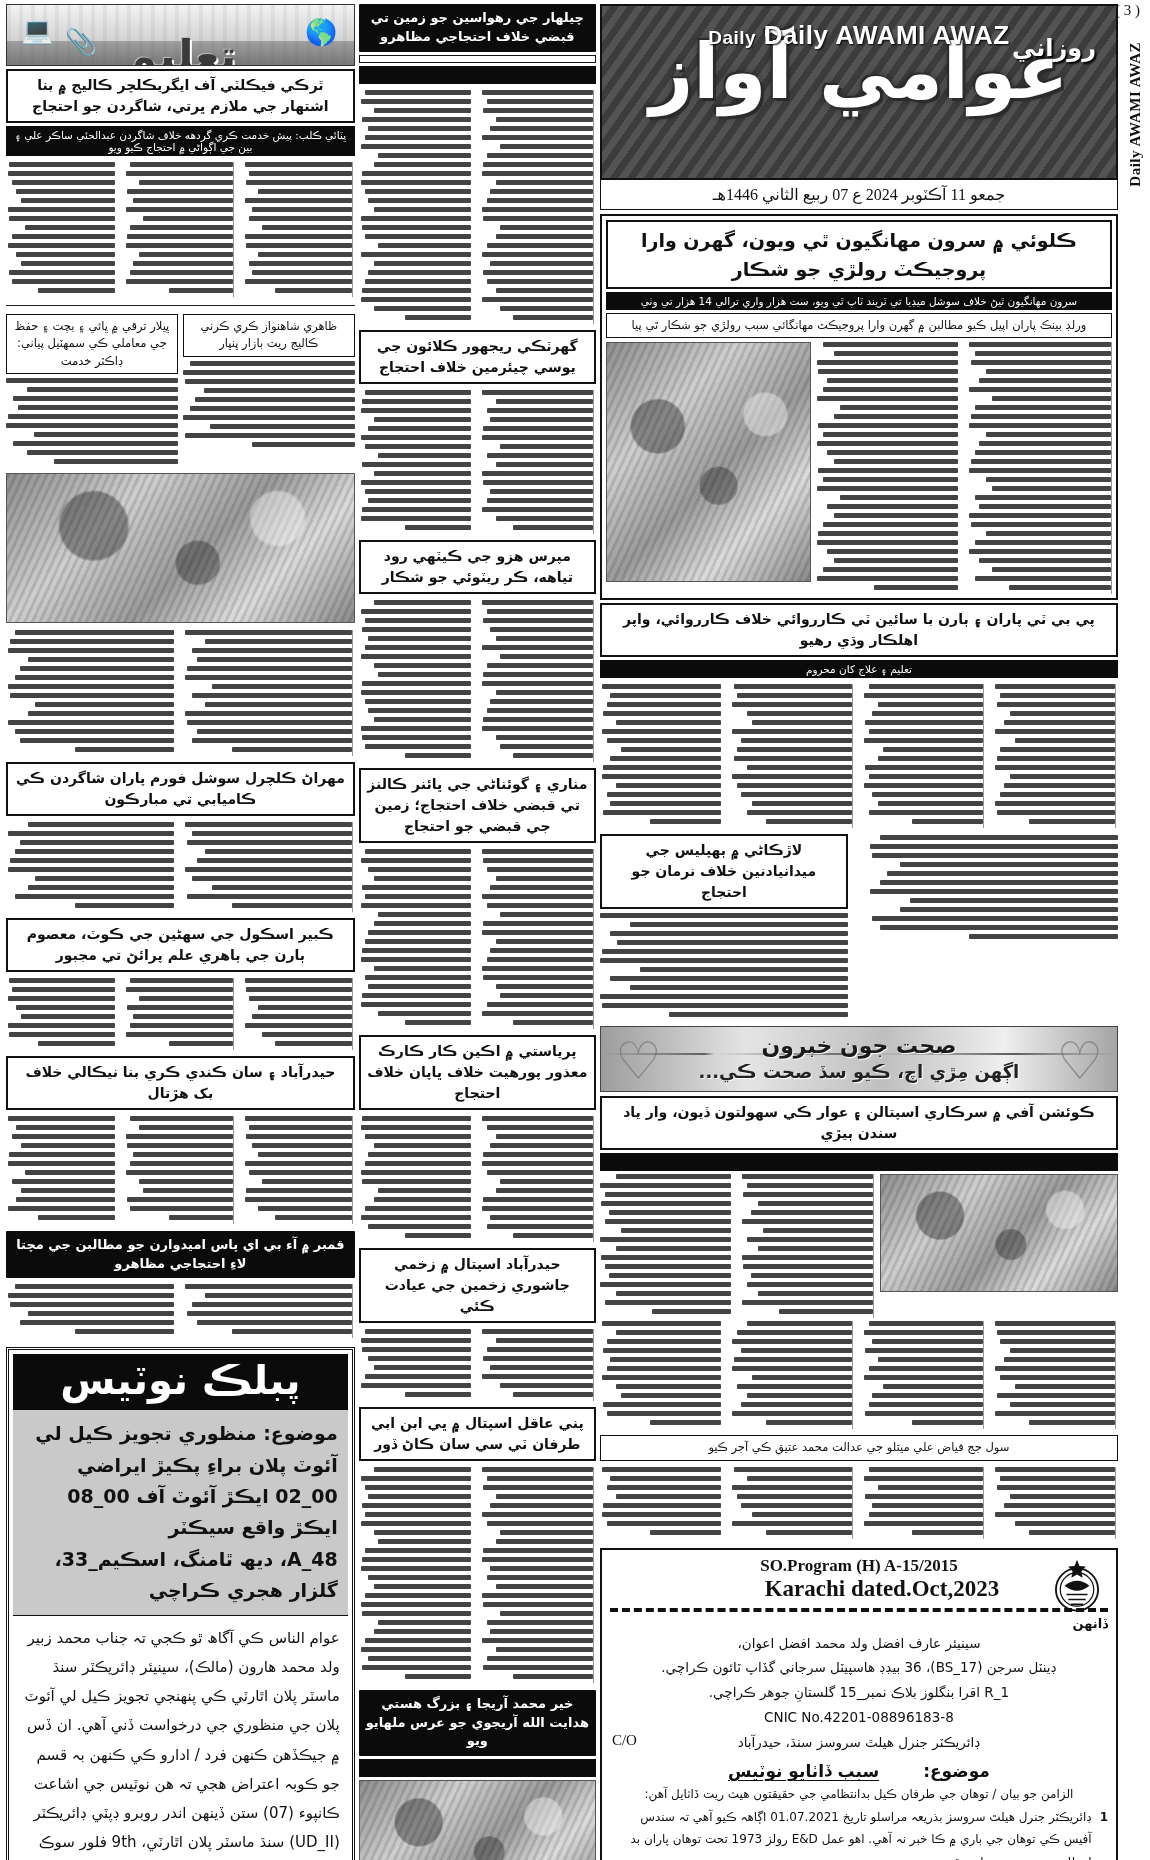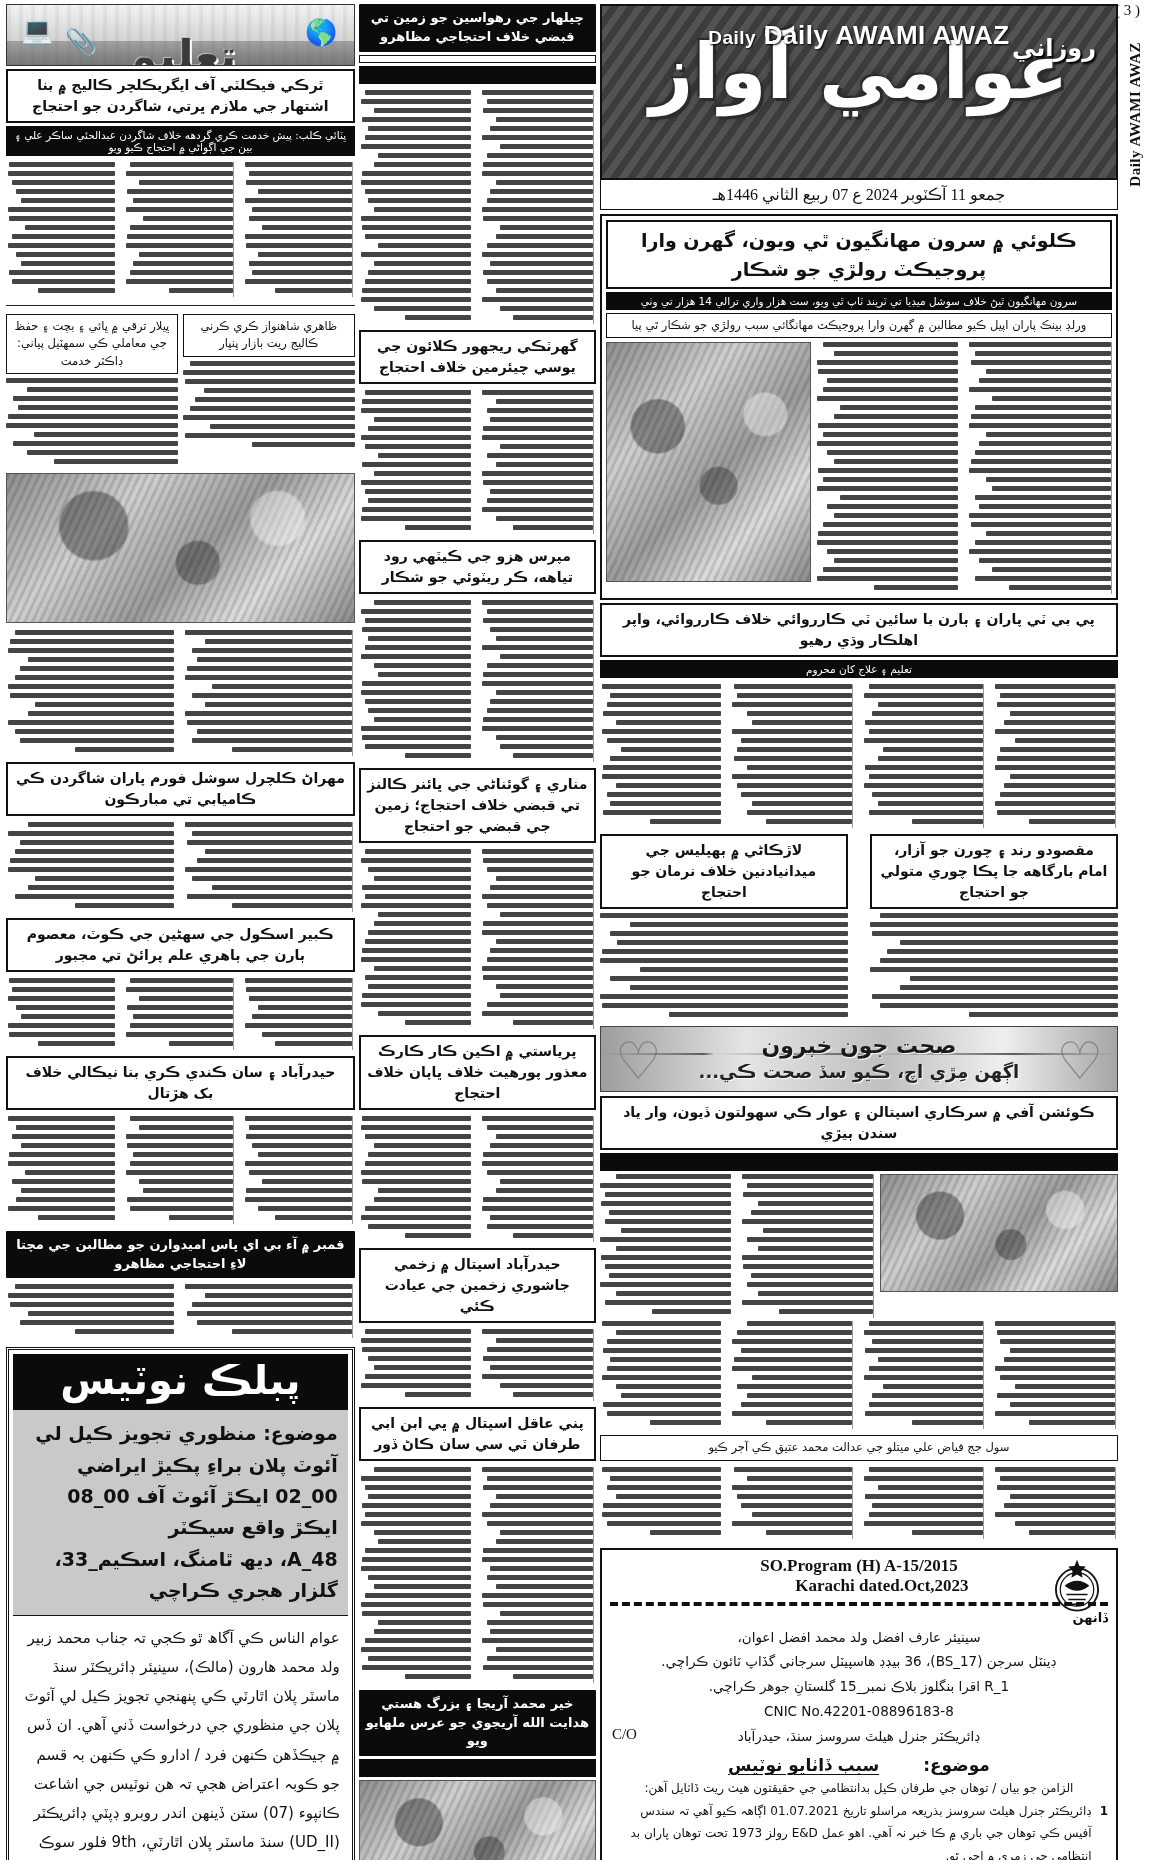--- a/index.html
+++ b/index.html
@@ -158,21 +158,21 @@
   .pn-sub {
     background:#c9c9c9; direction:rtl; text-align:right; padding:8px 10px;
     font-size:19px; font-weight:bold; line-height:1.65; border-bottom:1px solid #111;
   }
   .pn-body { direction:rtl; text-align:right; padding:8px 8px 4px; font-size:15px; line-height:1.95; }
 
   
   .gnotice{ border:2px solid #111; margin-top:6px; padding:6px 8px; position:relative; }
   .gn-so { text-align:center; font-family:"Liberation Serif",serif; font-weight:bold; font-size:17px; }
   .gn-ur { text-align:center; direction:rtl; font-size:30px; font-weight:bold; letter-spacing:3px; margin:1px 0; }
-  .gn-kar { text-align:center; font-family:"Liberation Serif",serif; font-weight:bold; font-size:17px; }
+  .gn-kar { text-align:center; font-family:"Liberation Serif",serif; font-weight:bold; font-size:23px; }
   .gn-kar em { font-style:normal; margin-left:46px; }
   .gn-logo{ position:absolute; right:8px; top:6px; width:62px; height:62px; }
   .gn-dash { border-top:4px dashed #111; margin:6px 0 4px; }
   .gn-to { direction:rtl; text-align:right; font-size:13px; font-weight:bold; }
   .gn-addr{ direction:rtl; text-align:center; font-size:13.5px; line-height:1.85; }
   .gn-co { position:relative; }
   .gn-co .co { position:absolute; left:2px; top:-24px; font-family:"Liberation Serif",serif; font-size:15px; }
   .gn-subj{ direction:rtl; text-align:center; margin:6px 0 2px; font-size:17px; font-weight:bold; }
   .gn-subj b { margin-left:44px; }
   .gn-subj u { text-underline-offset:3px; }
@@ -964,21 +964,20 @@
               <div class="line s1"></div>
               <div class="line s7"></div>
               <div class="line s2"></div>
             <div class="line s3"></div>
               <div class="line s1"></div>
               <div class="line s4"></div>
               <div class="line s5"></div>
           </div>
         </div>
         <div style="flex:1">
-          <div class="hdbox">مقصودو رند ۽ چورن جو آزار، امام بارگاهه جا پڪا چوري متولي جو احتجاج</div>
           <div class="fakecol rtl" style="margin-top:4px">
             <div class="line s2"></div>
               <div class="line s1"></div>
               <div class="line s4"></div>
               <div class="line s3"></div>
             <div class="line s6"></div>
               <div class="line s2"></div>
               <div class="line s1"></div>
               <div class="line s7"></div>
             <div class="line s3"></div>

